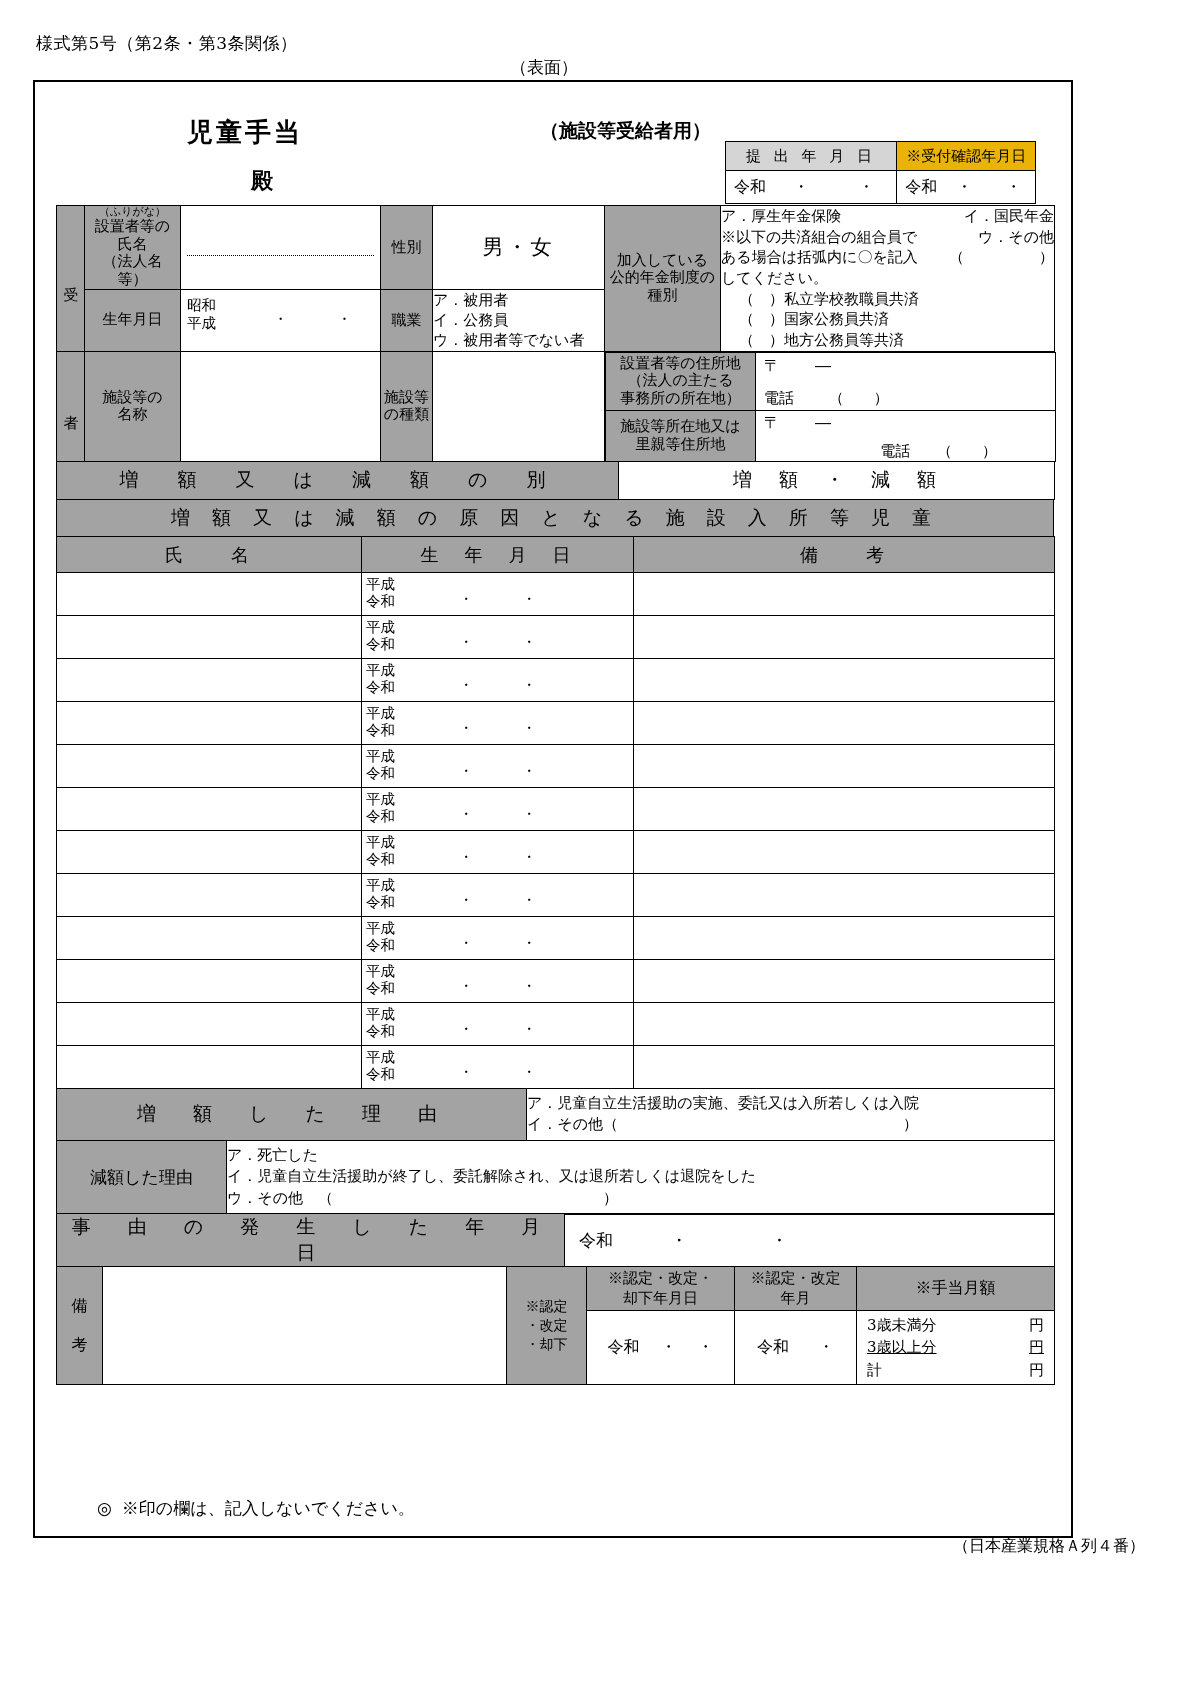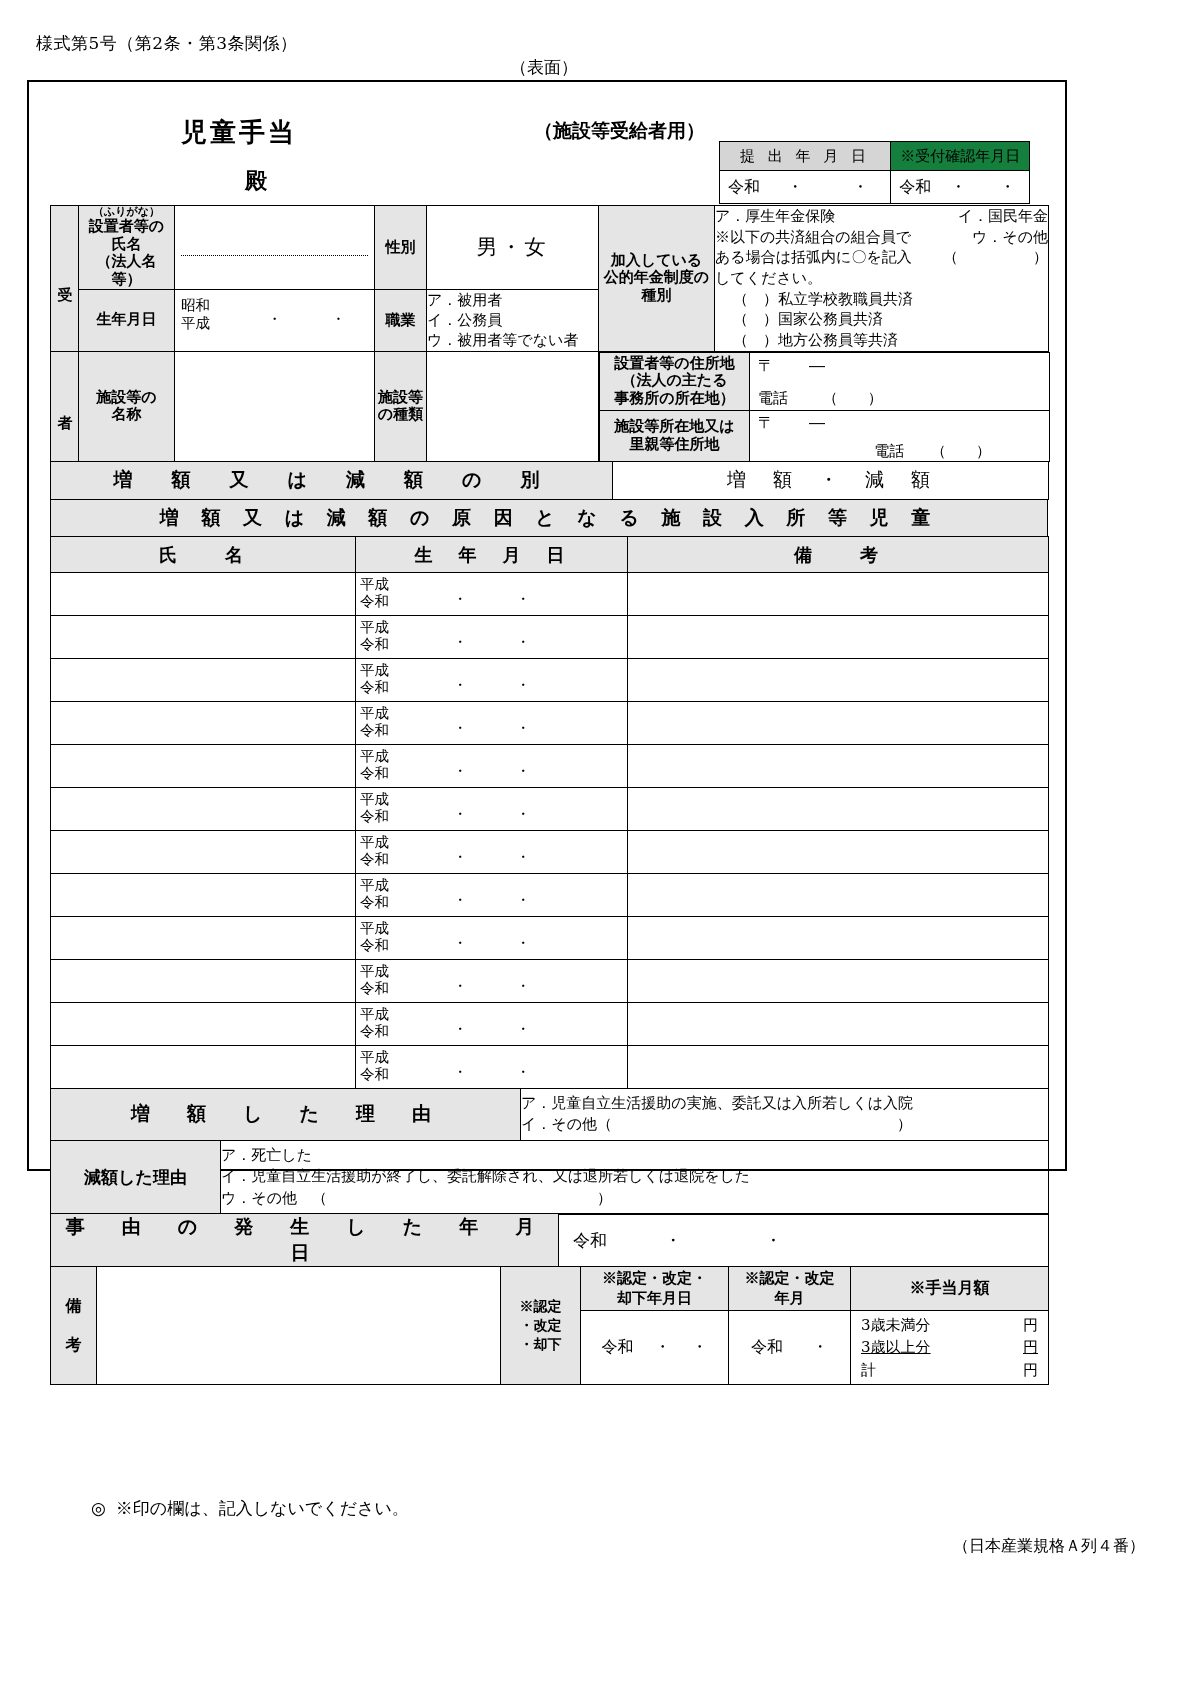--- a/index.html
+++ b/index.html
@@ -36,24 +36,24 @@
     position: absolute;
     left: 510px;
     top: 56px;
     font-size: 17px;
     white-space: nowrap;
   }
 
   
   .frame {
     position: absolute;
-    left: 27px;
+    left: 33px;
     top: 80px;
     width: 1040px;
-    height: 1091px;
+    height: 1458px;
     border: 2.5px solid #000;
     box-sizing: border-box;
     background: #fff;
   }
 
   
   .title-block {
     position: relative;
     height: 110px;
   }
@@ -112,21 +112,21 @@
     vertical-align: middle;
     white-space: nowrap;
   }
   .submit-tbl td.hd {
     background: #d5d5d5;
     letter-spacing: 4px;
     font-size: 15px;
     padding: 0 0;
   }
   .submit-tbl td.hd2 {
-    background: #15803d;
+    background: #eab308;
     letter-spacing: 0px;
     font-size: 15px;
     padding: 0 4px;
   }
   .submit-tbl td.val {
     text-align: left;
     padding-left: 8px;
     font-size: 16px;
     height: 33px;
   }
@@ -145,21 +145,21 @@
     width: 100%;
     table-layout: fixed;
   }
   table.grid td {
     border: 1.3px solid #000;
     padding: 0;
     vertical-align: middle;
     font-size: 15px;
     box-sizing: border-box;
   }
-  .sh { background: #e5e5e5; font-weight: bold; }
+  .sh { background: #a3a3a3; }
   .ctr { text-align: center; }
   .vert {
     writing-mode: vertical-rl;
     text-orientation: upright;
     letter-spacing: 6px;
     margin: 0 auto;
     display: block;
     text-align: center;
   }
 

